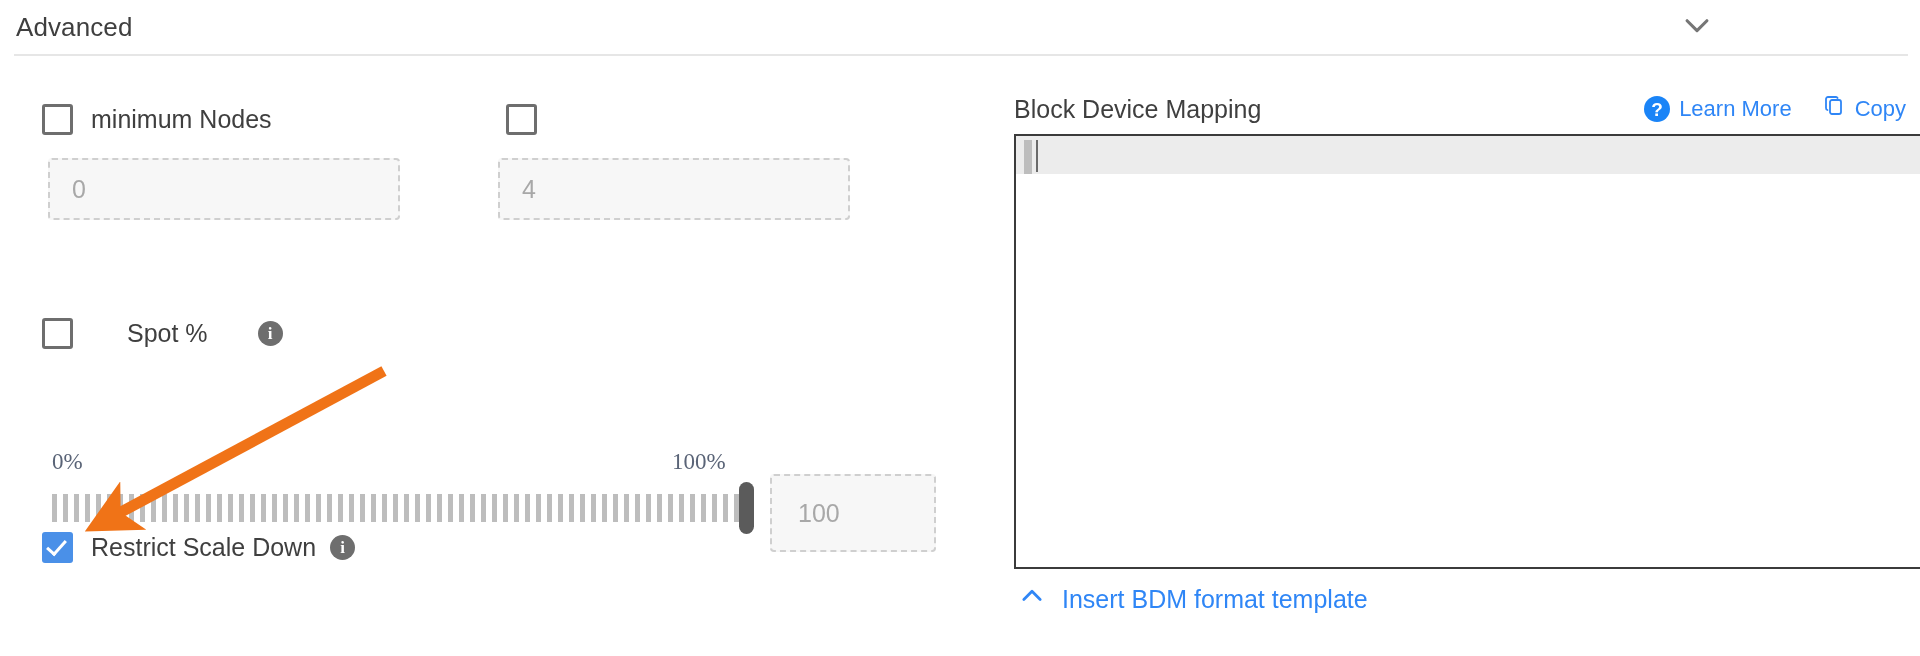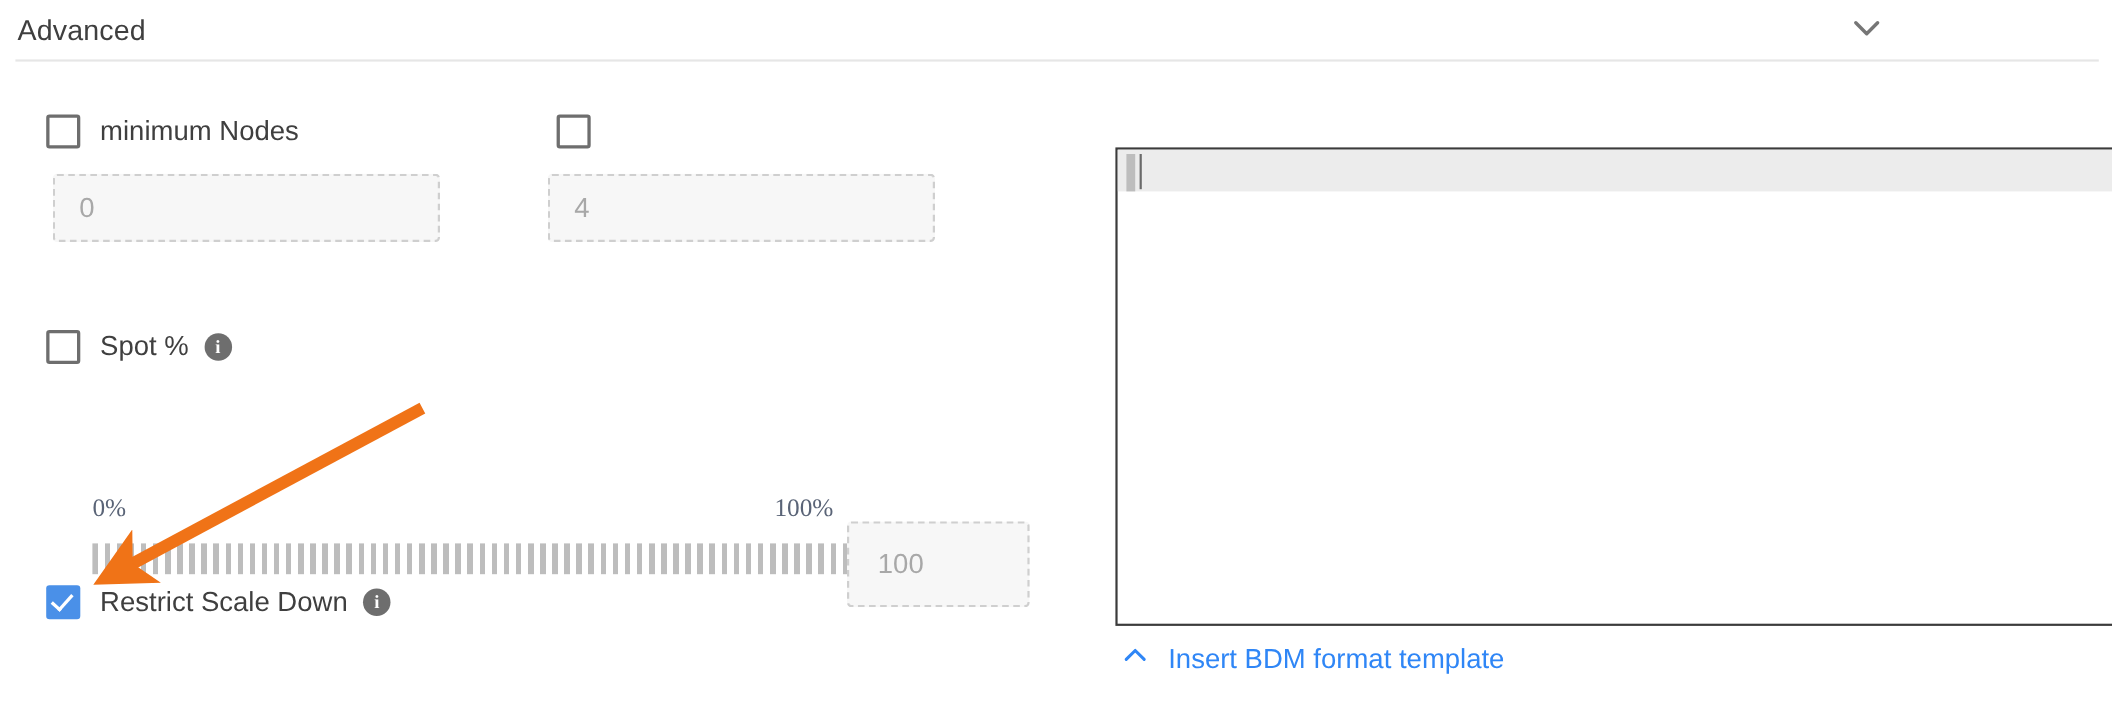--- a/index.html
+++ b/index.html
@@ -49,21 +49,20 @@
     height: 2px;
     background: #e6e6e6;
   }
 
   
   .left-pane {
     position: absolute;
     left: 0; top: 54px;
     width: 990px;
     height: 538px;
-    padding-left: 32px;
   }
 
   .cb-row {
     position: absolute;
     display: flex;
     align-items: center;
   }
   .cb-box {
     width: 31px;
     height: 31px;
@@ -277,21 +276,21 @@
     <div class="cb-box"></div>
     <div class="cb-label">minimum Nodes</div>
   </div>
   <div class="num-field" style="left:48px; top:104px; width:352px; height:62px;">0</div>
 
   <div class="cb-row" style="left:506px; top:50px;">
     <div class="cb-box"></div>
   </div>
   <div class="num-field" style="left:498px; top:104px; width:352px; height:62px;">4</div>
 
-  <div class="cb-row" style="left:42px; top:246px;">
+  <div class="cb-row" style="left:42px; top:264px;gap:36px;">
     <div class="cb-box"></div>
     <div class="cb-label">Spot %</div>
     <div class="info-icon">i</div>
   </div>
 
   <div class="slider-wrap">
     <div class="slider-minlabel" style="left:52px; top:395px;">0%</div>
     <div class="slider-maxlabel" style="left:672px; top:395px;">100%</div>
     <div class="slider-track"></div>
     <div class="slider-handle"></div>
@@ -300,20 +299,38 @@
 
   <div class="cb-row" style="left:42px; top:478px;justify-content:flex-end;">
     <div class="cb-box checked"></div>
     <div class="cb-label">Restrict Scale Down</div>
     <div class="info-icon">i</div>
   </div>
 </div>
 
 <div class="right-pane">
 
+  <div class="bdm-header">
+    <div class="bdm-title">Block Device Mapping</div>
+    <div class="bdm-actions">
+      <div class="action-link">
+        <span class="help-icon">?</span>
+        <span>Learn More</span>
+      </div>
+      <div class="action-link">
+        <span>
+          <svg width="24" height="24" viewBox="0 0 24 24" fill="none" stroke="#2f86f6" stroke-width="1.8" stroke-linecap="round" stroke-linejoin="round">
+            <rect x="8" y="6" width="11" height="14" rx="2"></rect>
+            <path d="M5.5 16 A2 2 0 0 1 4 14 V5 A2 2 0 0 1 6 3 H14 A2 2 0 0 1 15.6 4"></path>
+          </svg>
+        </span>
+        <span>Copy</span>
+      </div>
+    </div>
+  </div>
 
   <div class="code-editor">
     <div class="code-active-line"></div>
     <div class="code-gutter-marker"></div>
     <div class="code-caret"></div>
     <div style="position:absolute;left:24px;top:6px;font-family:'Liberation Mono',monospace;font-size:20px;color:#333;"></div>
   </div>
 
   <div class="bdm-footer-link">
     <span>

